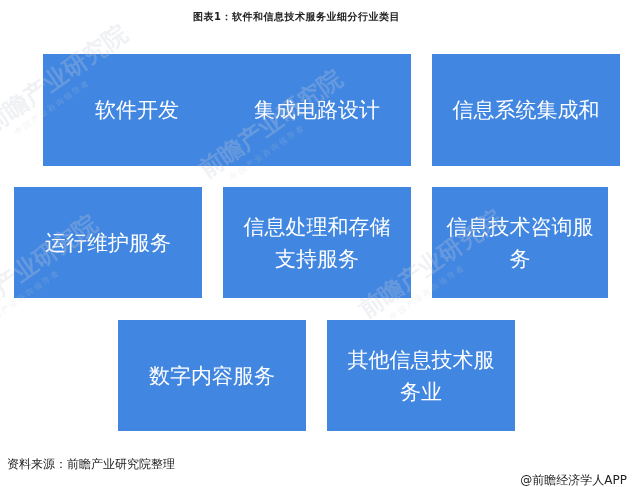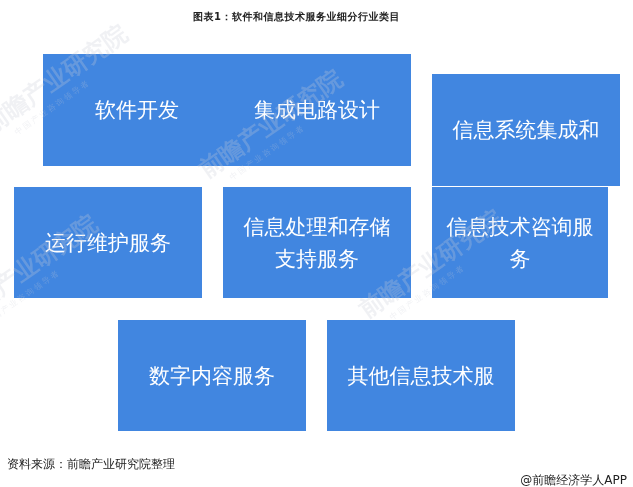--- a/index.html
+++ b/index.html
@@ -104,21 +104,21 @@
 <div class="box" style="left:14px; top:54px; width:188px; height:112px;margin-left:29px;">
   <div>
     <span>软件开发</span>
   </div>
 </div>
 <div class="box" style="left:223px; top:54px; width:188px; height:112px;">
   <div>
     <span>集成电路设计</span>
   </div>
 </div>
-<div class="box" style="left:432px; top:54px; width:188px; height:112px;margin-top:20px;">
+<div class="box" style="left:432px; top:54px; width:188px; height:112px;">
   <div>
     <span>信息系统集成和</span>
   </div>
 </div>
 
 <div class="box" style="left:14px; top:187px; width:188px; height:111px;">
   <div>
     <span>运行维护服务</span>
   </div>
 </div>
@@ -136,17 +136,18 @@
 </div>
 
 <div class="box" style="left:118px; top:320px; width:188px; height:111px;">
   <div>
     <span>数字内容服务</span>
   </div>
 </div>
 <div class="box" style="left:327px; top:320px; width:188px; height:111px;">
   <div>
     <span>其他信息技术服</span>
+    <span>务业</span>
   </div>
 </div>
 
 <div class="footer-left">资料来源：前瞻产业研究院整理</div>
 <div class="footer-right">@前瞻经济学人APP</div>
 
 </body></html>

